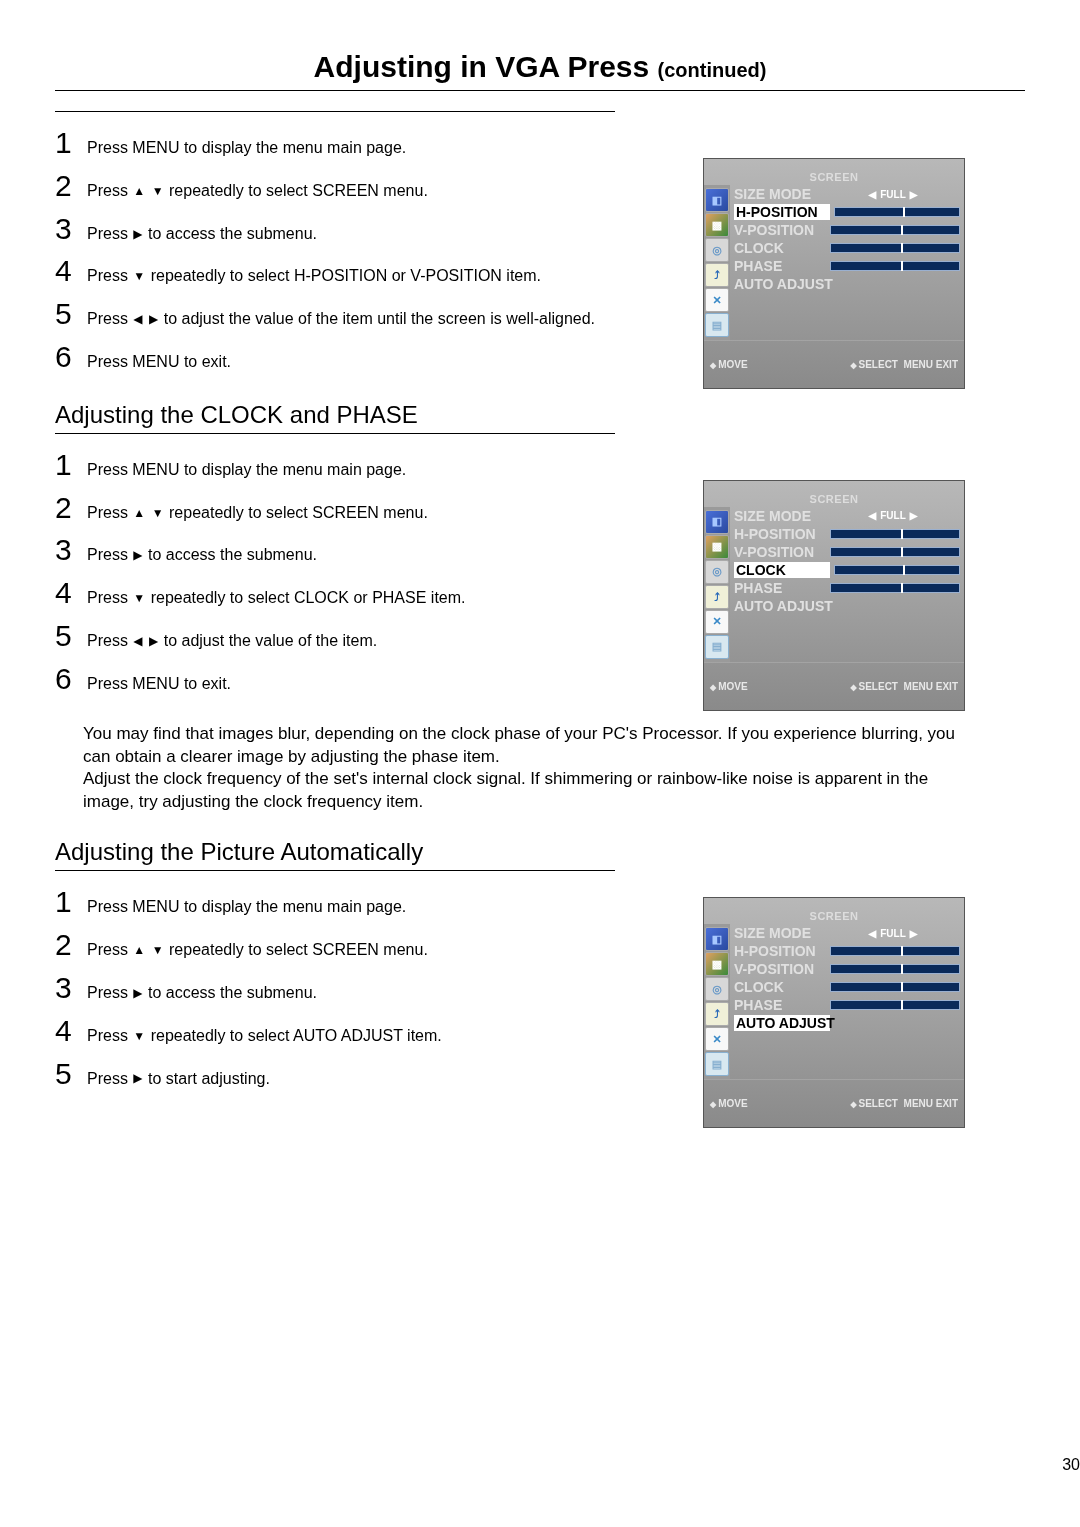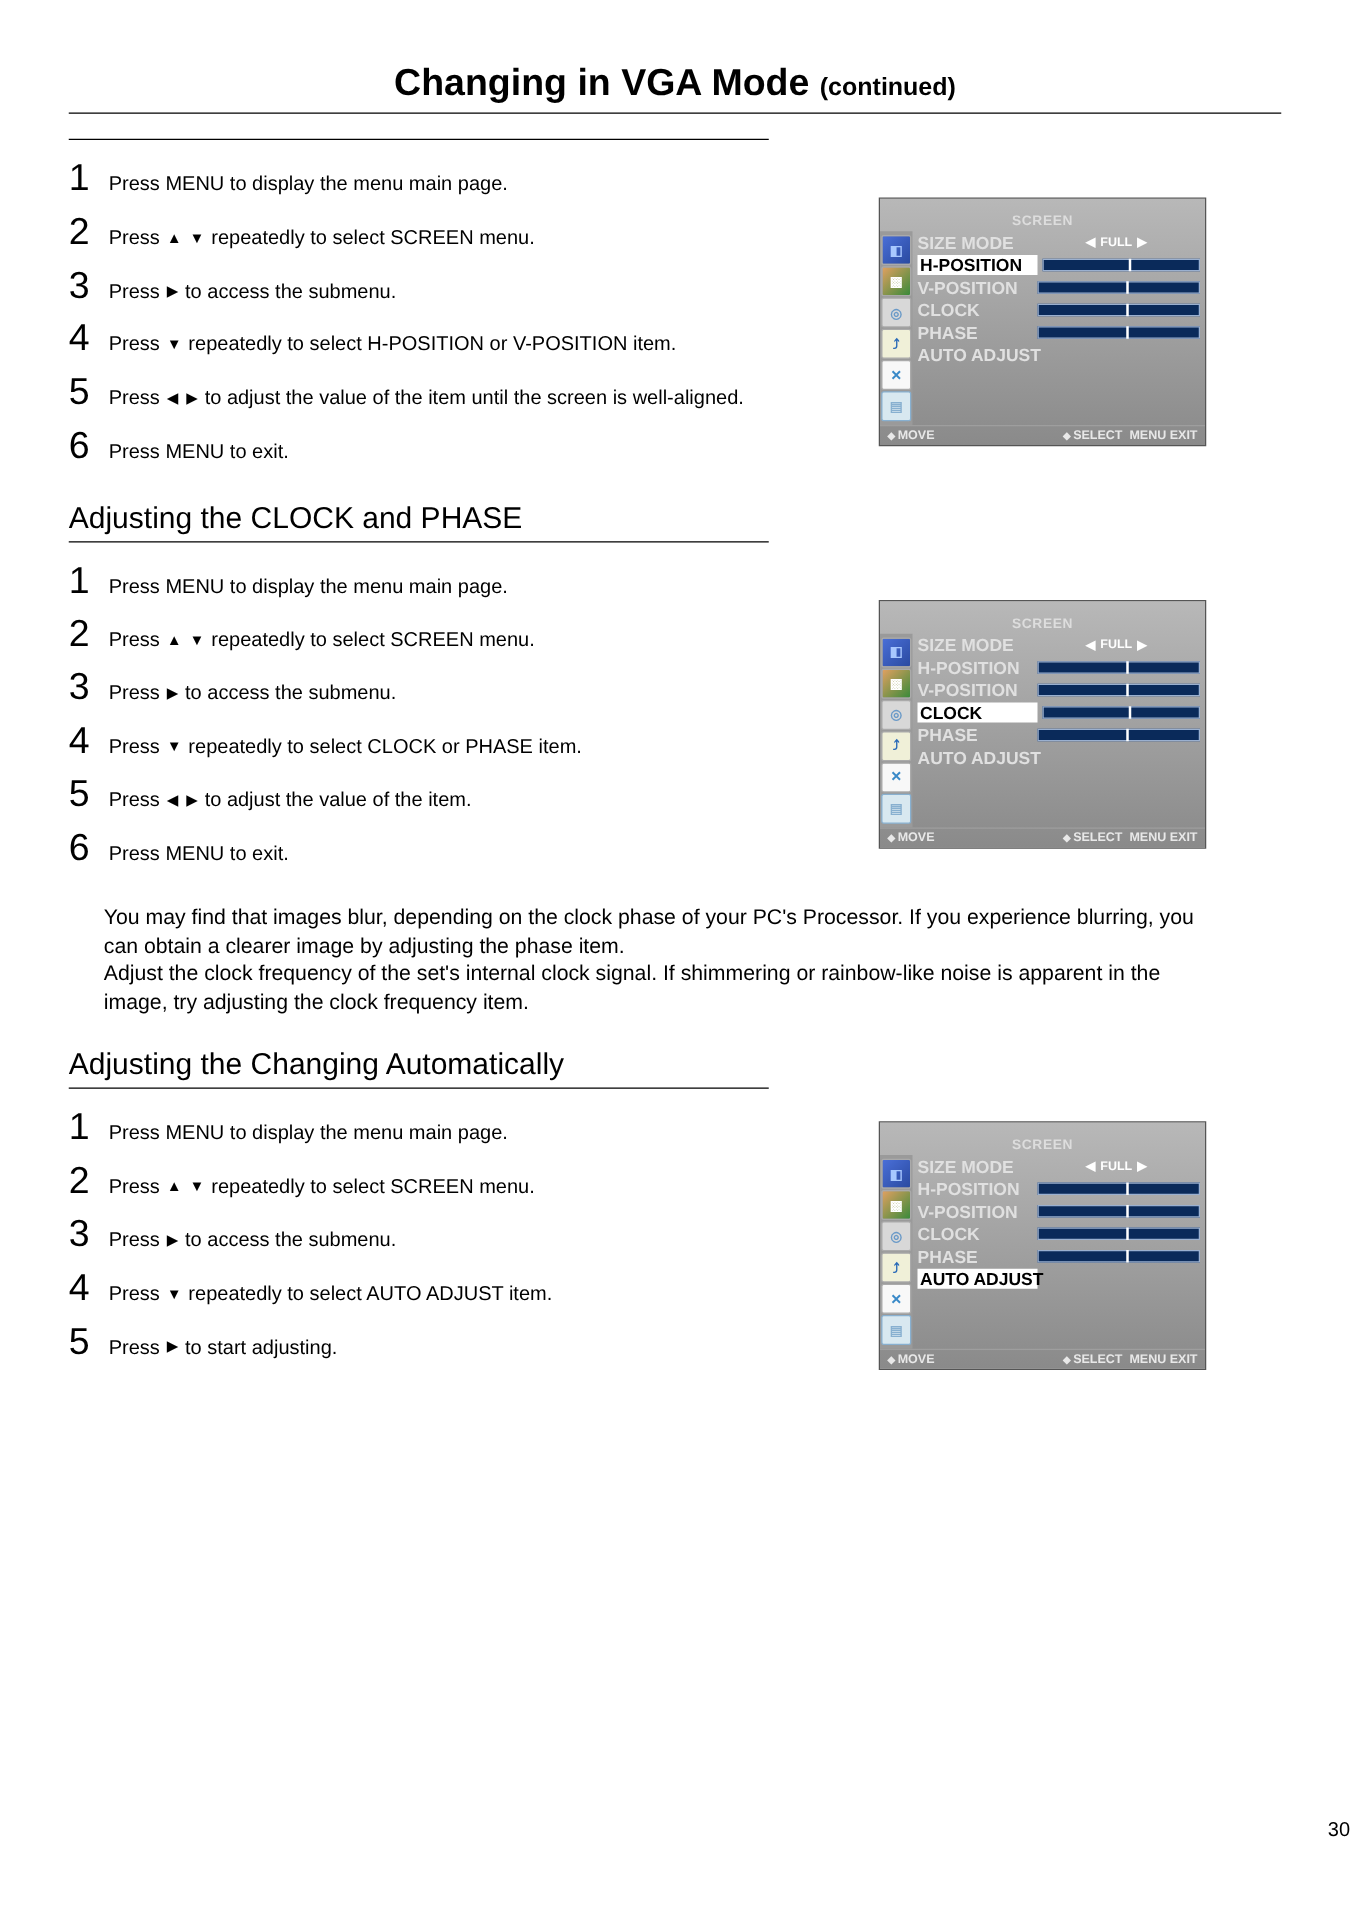--- a/index.html
+++ b/index.html
@@ -177,21 +177,21 @@
     top: -1px;
     width: 2px;
     height: 10px;
     background: #fff;
   }
   .osd-spacer { height: 36px; }
   .osd-footer {
     display: flex;
     justify-content: space-between;
     align-items: center;
-    padding: 2px 6px;
+    padding: 18px 6px;
     font-size: 10px;
     color: #e8e8e8;
     border-top: 1px solid rgba(255,255,255,0.15);
   }
   .osd-footer .diamond {
     font-size: 8px;
     display: inline-block;
     margin-right: 2px;
   }
   .page-num {
@@ -202,21 +202,21 @@
     left: 0;
     right: 0;
   }
 </style>
 </head>
 <body>
 
 <div class="page">
 
   <div class="main-title">
-    <span>Changing in VGA Mode</span>
+    <span>Adjusting in VGA Press</span>
     <span class="cont">(continued)</span>
   </div>
   <hr class="title-rule">
 
   <hr class="section-rule">
 
   <div class="content-row">
     <div class="steps">
       <div class="step-row">
         <div class="step-num">1</div>
@@ -389,21 +389,21 @@
         <span><span class="diamond">◆</span><span>SELECT</span>&nbsp;&nbsp;<span>MENU EXIT</span></span>
       </div>
     </div>
   </div>
 
   <div class="paragraph">
     <span>You may find that images blur, depending on the clock phase of your PC's Processor. If you experience blurring, you can obtain a clearer image by adjusting the phase item.</span><br>
     <span>Adjust the clock frequency of the set's internal clock signal. If shimmering or rainbow-like noise is apparent in the image, try adjusting the clock frequency item.</span>
   </div>
 
-  <div class="section-title">Adjusting the Changing Automatically</div>
+  <div class="section-title">Adjusting the Picture Automatically</div>
   <hr class="section-rule">
 
   <div class="content-row">
     <div class="steps">
       <div class="step-row">
         <div class="step-num">1</div>
         <div class="step-text">
           <span>Press </span><b>MENU</b><span> to display the menu main page.</span>
         </div>
       </div>

